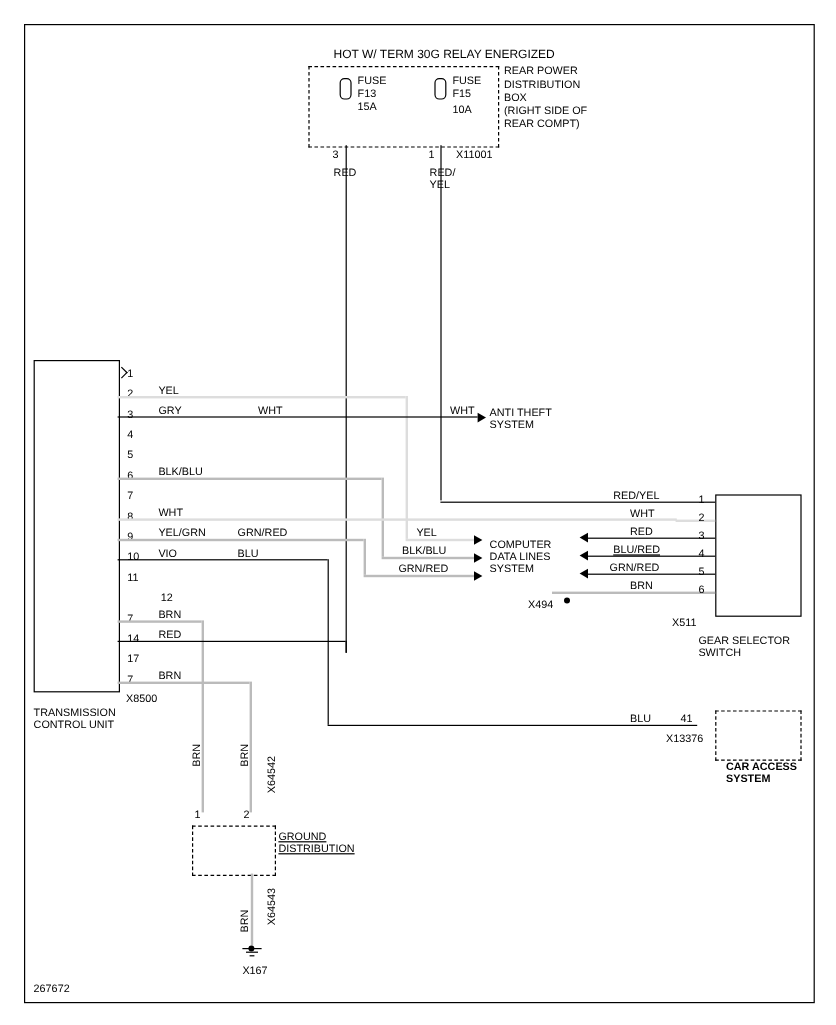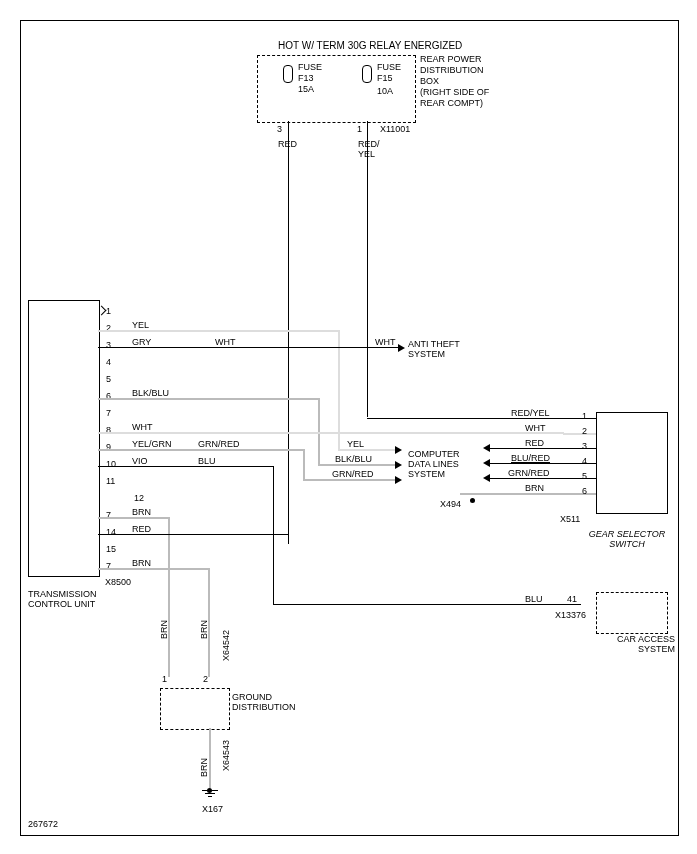--- a/index.html
+++ b/index.html
@@ -138,21 +138,21 @@
   <div class="label small" style="left:106px; top:375px;">5</div>
   <div class="label small" style="left:106px; top:392px;">6</div>
   <div class="label small" style="left:106px; top:409px;">7</div>
   <div class="label small" style="left:106px; top:426px;">8</div>
   <div class="label small" style="left:106px; top:443px;">9</div>
   <div class="label small" style="left:106px; top:460px;">10</div>
   <div class="label small" style="left:106px; top:477px;">11</div>
   <div class="label small" style="left:106px; top:494px;margin-left:28px;">12</div>
   <div class="label small" style="left:106px; top:511px;">7</div>
   <div class="label small" style="left:106px; top:528px;">14</div>
-  <div class="label small" style="left:106px; top:545px;">15</div>
+  <div class="label small" style="left:106px; top:545px;">17</div>
   <div class="label small" style="left:106px; top:562px;">7</div>
 
   <div class="wire h lgrey" style="left:98px; top:330px; width:240px; height:2px;"></div>
   <div class="wire v lgrey" style="left:338px; top:330px; width:2px; height:119px;"></div>
   <div class="wire h lgrey" style="left:338px; top:449px; width:57px; height:2px;"></div>
   <div class="label small" style="left:132px; top:321px;">YEL</div>
   <div class="label small" style="left:347px; top:440px;">YEL</div>
 
   <div class="wire h" style="left:98px; top:347px; width:300px;"></div>
   <div class="label small" style="left:132px; top:338px;">GRY</div>
@@ -194,21 +194,21 @@
   <div class="wire h grey" style="left:98px; top:568px; width:110px; height:2px;"></div>
   <div class="wire v grey" style="left:208px; top:568px; width:2px; height:109px;"></div>
   <div class="label small" style="left:132px; top:559px;">BRN</div>
 
   <div class="arrow-r" style="left:395px; top:446px;"></div>
   <div class="arrow-r" style="left:395px; top:461px;"></div>
   <div class="arrow-r" style="left:395px; top:476px;"></div>
   <div class="label small" style="left:408px; top:450px; width:70px; white-space:normal;">COMPUTER<br>DATA LINES<br>SYSTEM</div>
 
   <div class="solid-box" style="left:596px; top:412px; width:70px; height:100px;"></div>
-  <div class="label small" style="left:582px; top:530px; width:90px; white-space:normal; text-align:center;font-style:italic;">GEAR SELECTOR<br>SWITCH</div>
+  <div class="label small" style="left:582px; top:530px; width:90px; white-space:normal; text-align:left;">GEAR SELECTOR<br>SWITCH</div>
   <div class="label small" style="left:560px; top:515px;">X511</div>
 
   <div class="wire h" style="left:367px; top:418px; width:229px;"></div>
   <div class="label small" style="left:511px; top:409px;">RED/YEL</div>
   <div class="label small" style="left:582px; top:412px;">1</div>
 
   <div class="wire h lgrey" style="left:563px; top:433px; width:33px; height:2px;"></div>
   <div class="label small" style="left:525px; top:424px;">WHT</div>
   <div class="label small" style="left:582px; top:427px;">2</div>
 
@@ -227,27 +227,27 @@
   <div class="label small" style="left:508px; top:469px;">GRN/RED</div>
   <div class="label small" style="left:582px; top:472px;">5</div>
 
   <div class="wire h grey" style="left:460px; top:493px; width:136px; height:2px;"></div>
   <div class="label small" style="left:525px; top:484px;">BRN</div>
   <div class="label small" style="left:582px; top:487px;">6</div>
   <div class="label small" style="left:440px; top:500px;">X494</div>
   <div class="j-dot" style="left:470px; top:498px;"></div>
 
   <div class="dashed-box" style="left:596px; top:592px; width:70px; height:40px;"></div>
-  <div class="label small" style="left:605px; top:635px; width:70px; white-space:normal; text-align:right;">CAR ACCESS<br>SYSTEM</div>
+  <div class="label small" style="left:605px; top:635px; width:70px; white-space:normal; font-weight:bold;">CAR ACCESS<br>SYSTEM</div>
   <div class="label small" style="left:555px; top:611px;">X13376</div>
   <div class="label small" style="left:525px; top:595px;">BLU</div>
   <div class="label small" style="left:567px; top:595px;">41</div>
 
   <div class="dashed-box" style="left:160px; top:688px; width:68px; height:40px;"></div>
-  <div class="label small" style="left:232px; top:693px; width:80px; white-space:normal;">GROUND<br>DISTRIBUTION</div>
+  <div class="label small" style="left:232px; top:693px; width:80px; white-space:normal;text-decoration:underline;">GROUND<br>DISTRIBUTION</div>
   <div class="label small" style="left:162px; top:675px;">1</div>
   <div class="label small" style="left:203px; top:675px;">2</div>
 
   <div class="label small vtxt" style="left:160px; top:620px;">BRN</div>
   <div class="label small vtxt" style="left:200px; top:620px;">BRN</div>
   <div class="label small vtxt" style="left:222px; top:630px;">X64542</div>
 
   <div class="wire v grey" style="left:209px; top:728px; width:2px; height:60px;"></div>
   <div class="label small vtxt" style="left:222px; top:740px;">X64543</div>
   <div class="label small vtxt" style="left:200px; top:758px;">BRN</div>

